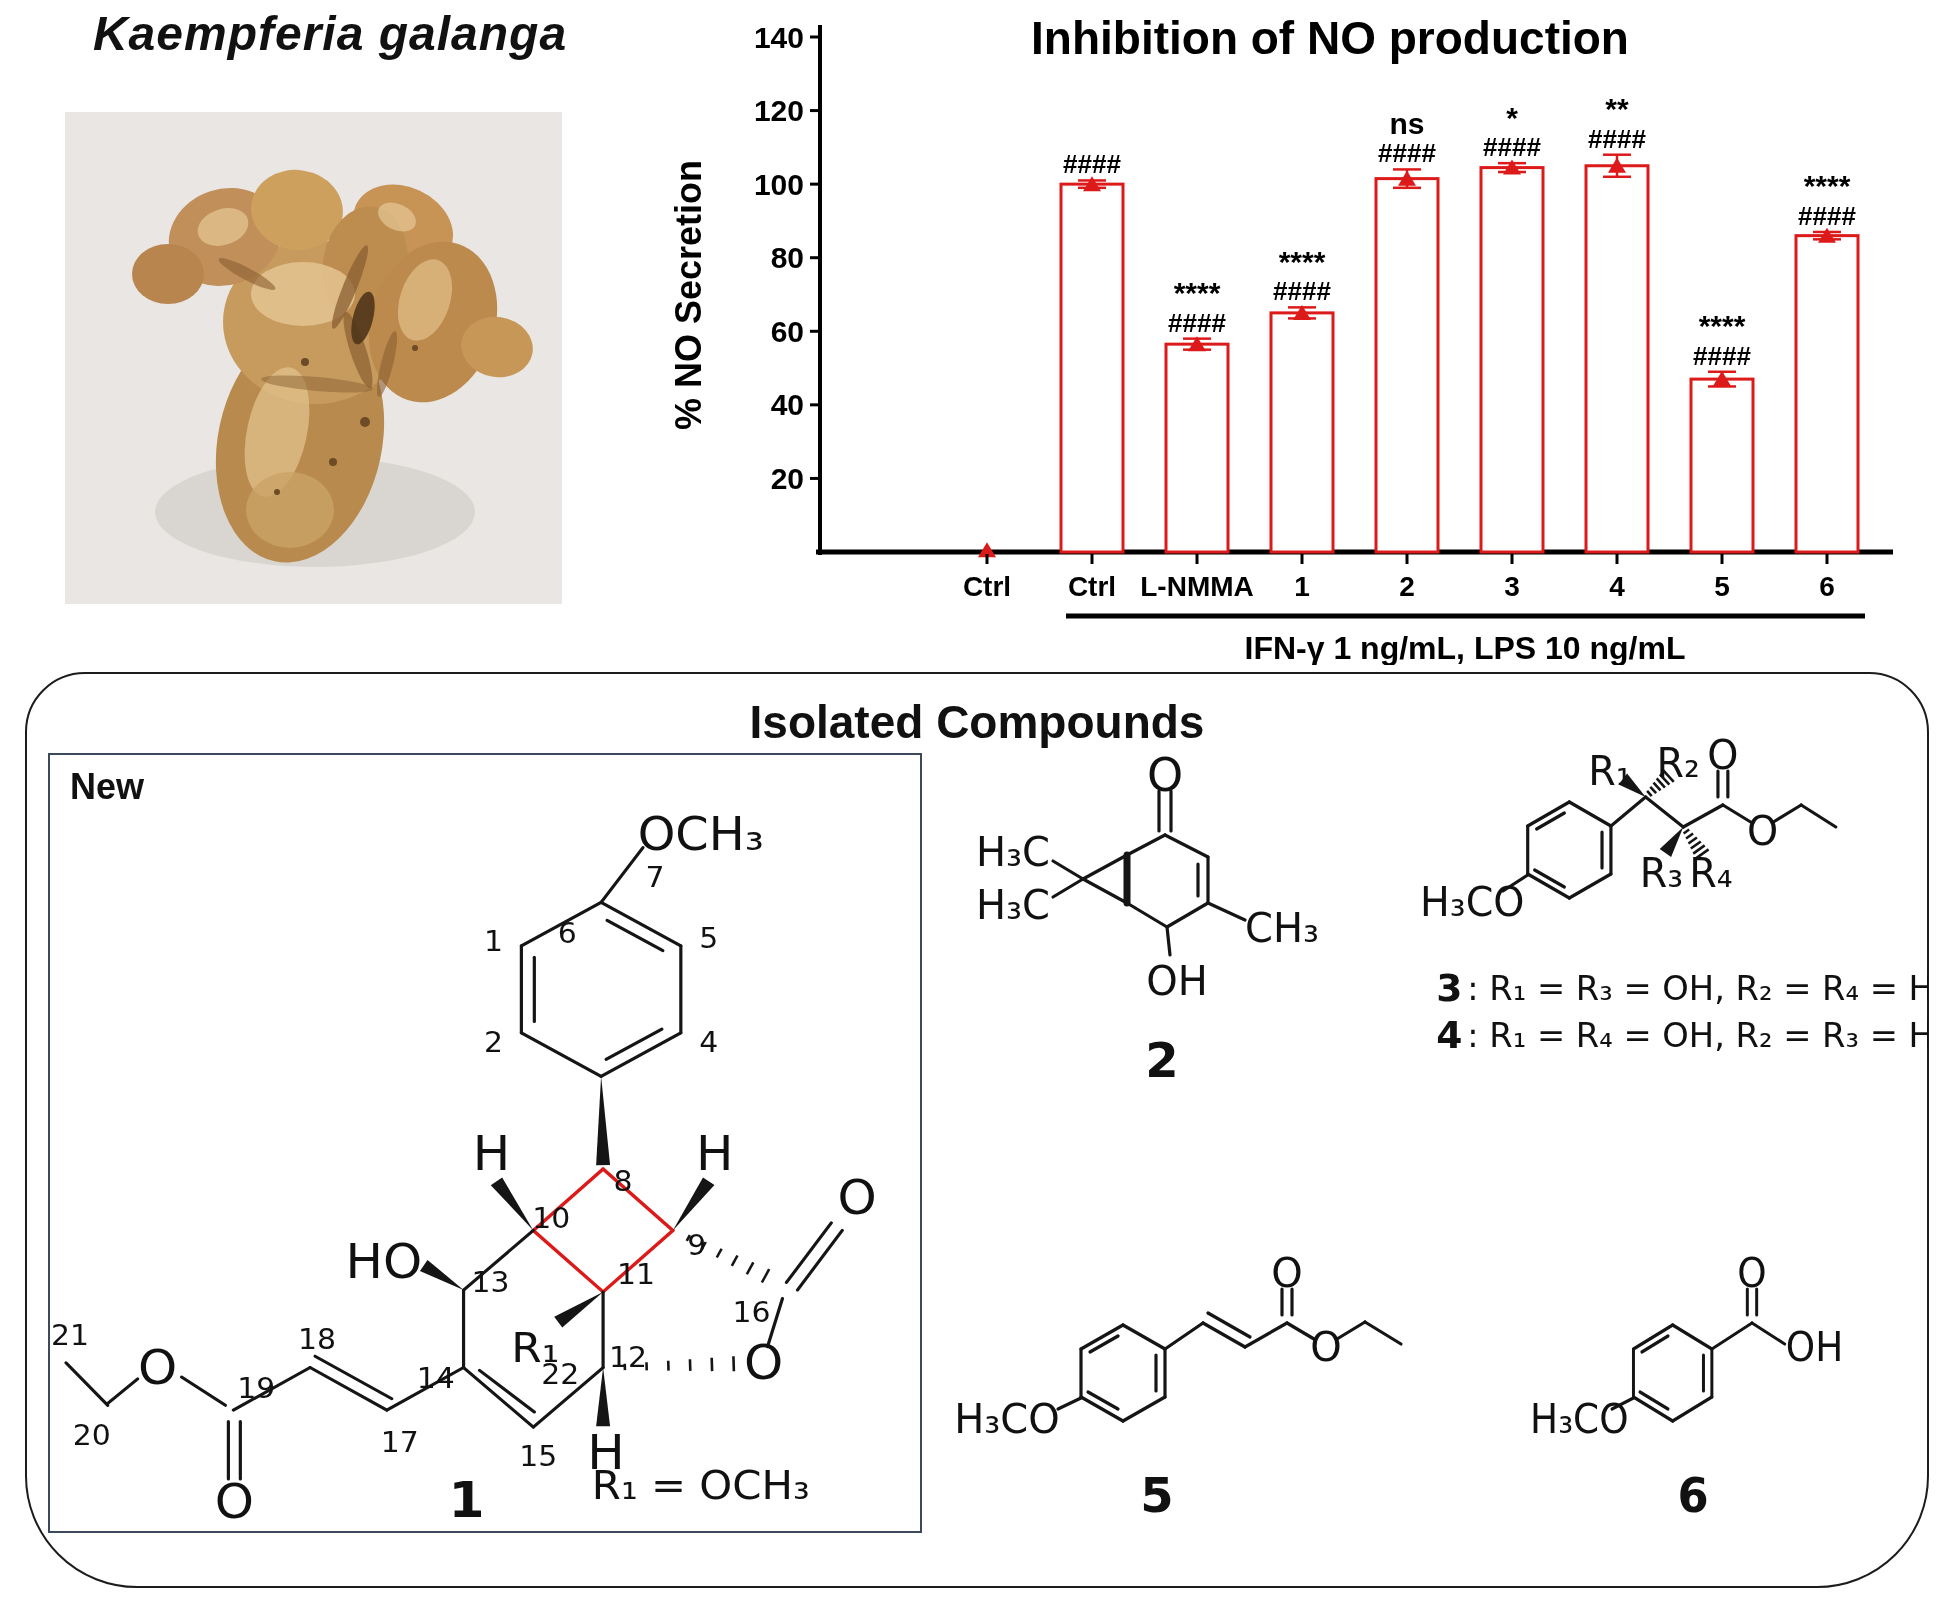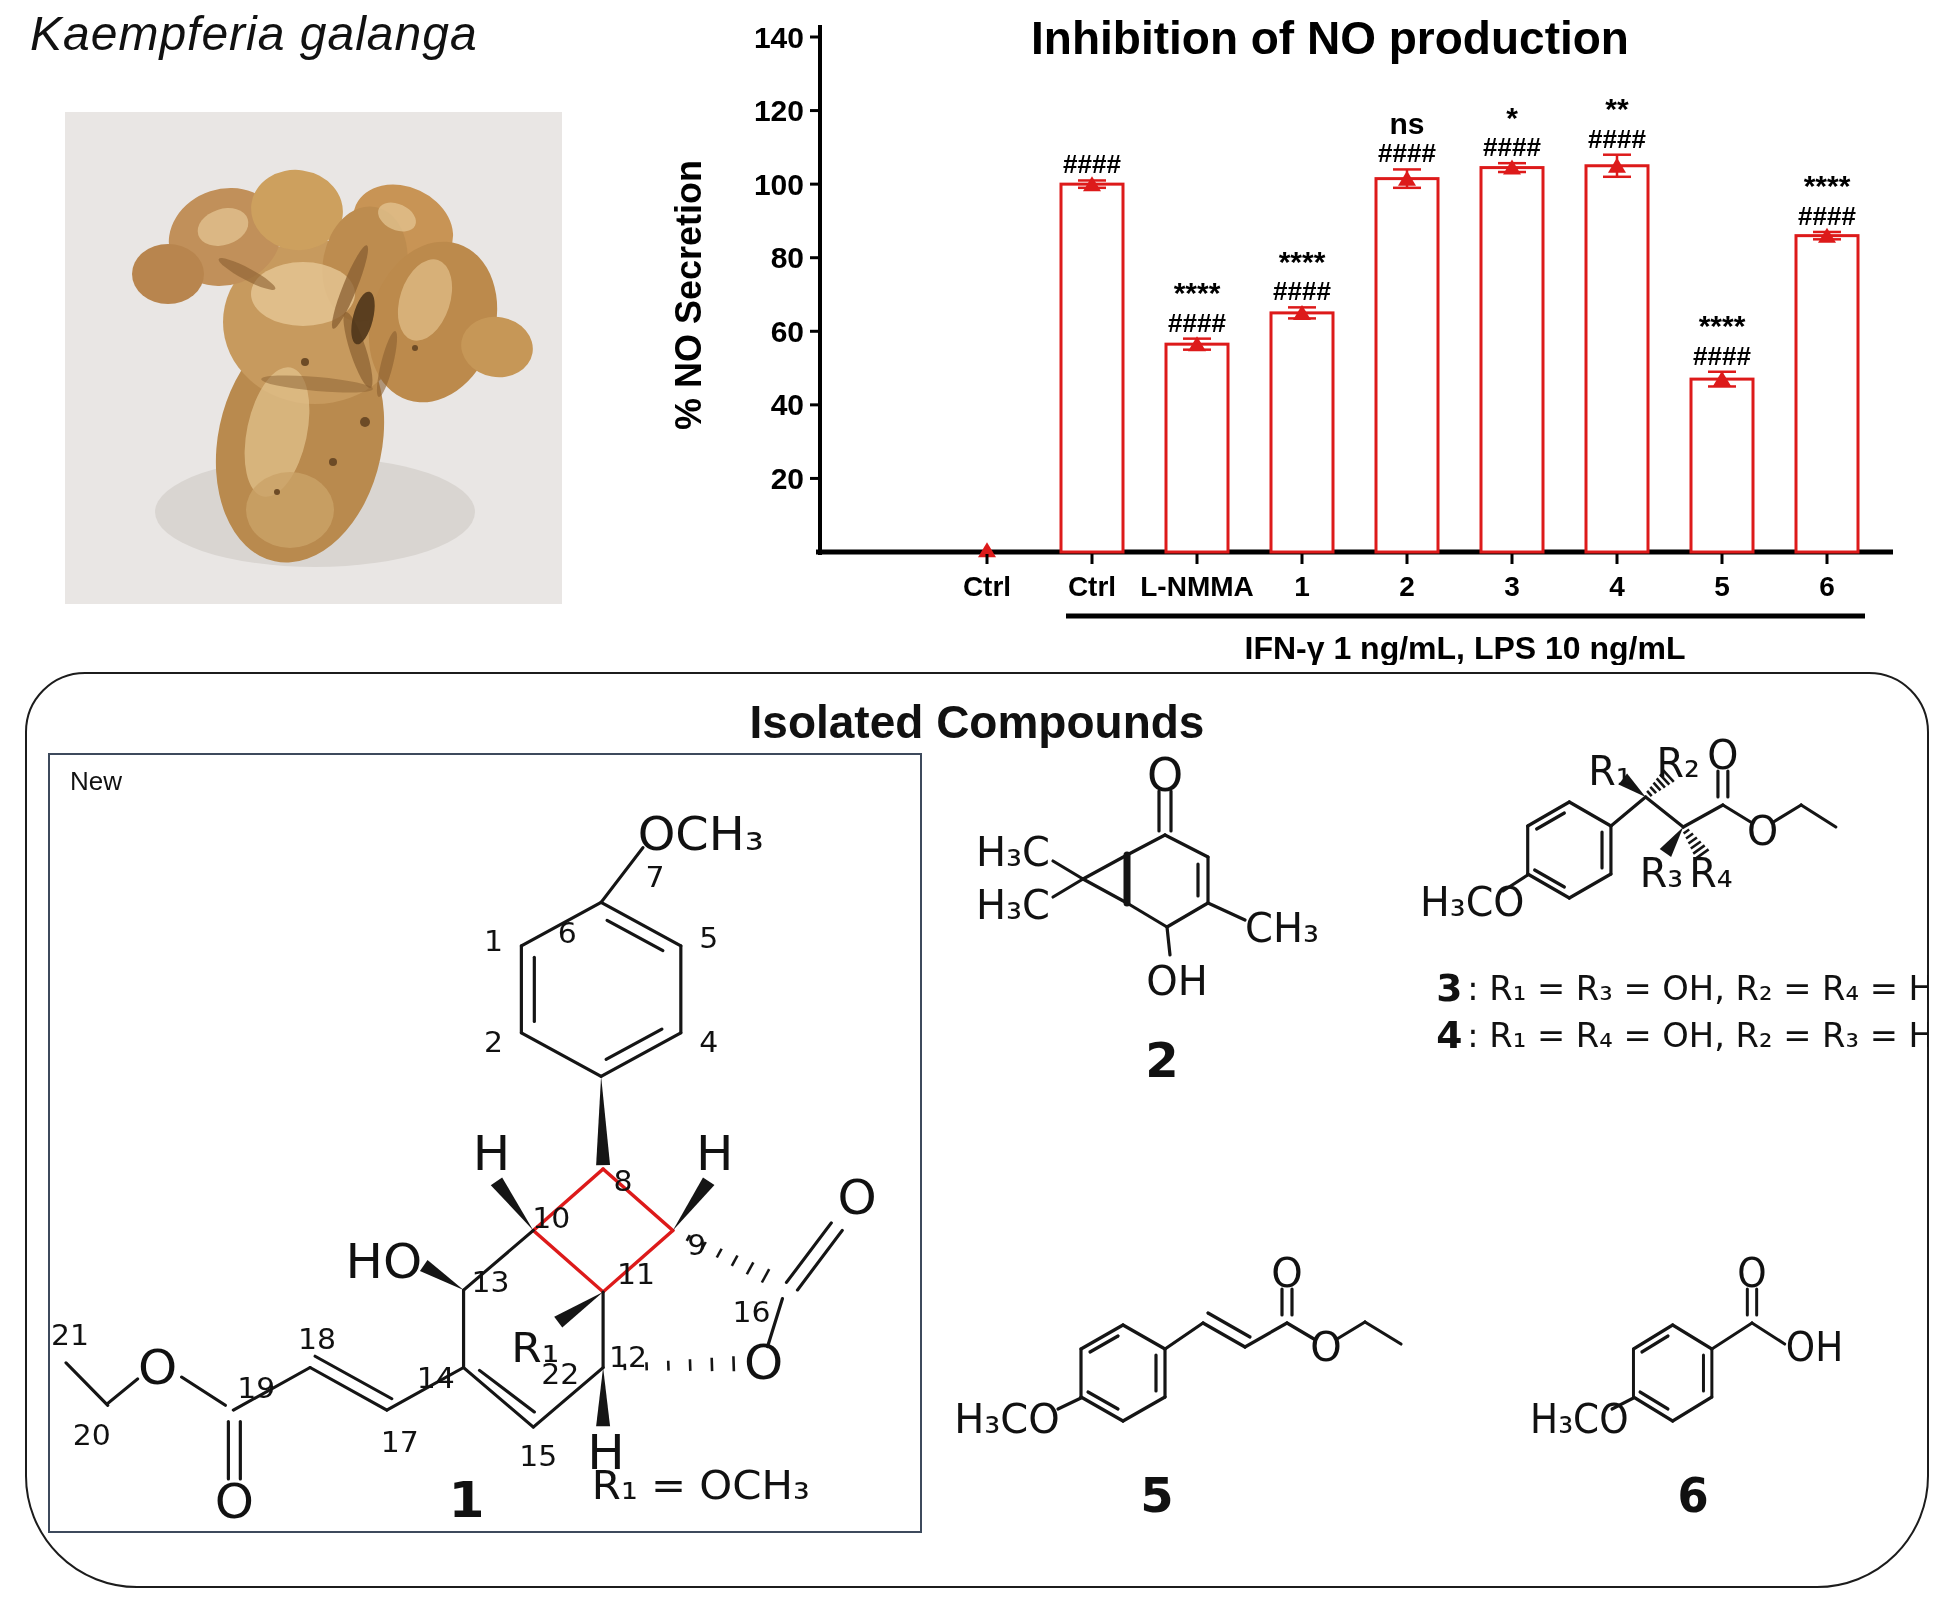--- a/index.html
+++ b/index.html
@@ -1,24 +1,24 @@
 <!DOCTYPE html>
 <html><head>
 <meta charset="utf-8">
 <style>
   html,body{margin:0;padding:0;background:#fff;}
   body{width:1960px;height:1601px;position:relative;font-family:"Liberation Sans",sans-serif;color:#111;overflow:hidden;}
   .abs{position:absolute;}
-  .species-title{left:30px;top:6px;width:600px;font-size:48px;font-weight:400;font-style:italic;letter-spacing:1px;}
+  .species-title{left:30px;top:6px;width:600px;text-align:center;font-size:48px;font-weight:700;font-style:italic;letter-spacing:1px;}
   .photo-box{left:65px;top:112px;width:497px;height:492px;}
   .chart-box{left:630px;top:0px;width:1330px;height:665px;}
   .panel{left:25px;top:672px;width:1904px;height:916px;border:2.5px solid #1c1c1c;border-radius:60px 60px 112px 112px;box-sizing:border-box;}
   .panel-title{left:25px;top:695px;width:1904px;text-align:center;font-size:46px;font-weight:700;}
   .new-box{left:48px;top:753px;width:874px;height:780px;border:2px solid #3d4a5c;box-sizing:border-box;}
-  .new-badge{left:70px;top:766px;font-size:26px;font-weight:400;}
+  .new-badge{left:70px;top:766px;font-size:36px;font-weight:700;}
   svg text{font-family:"DejaVu Sans","Liberation Sans",sans-serif;}
   svg.chart text{font-family:"Liberation Sans","DejaVu Sans",sans-serif;}
 </style>
 </head>
 <body>
 
 <div class="abs species-title">Kaempferia galanga</div>
 
 <div class="abs photo-box">
   <svg width="497" height="492" viewBox="0 0 497 492">

